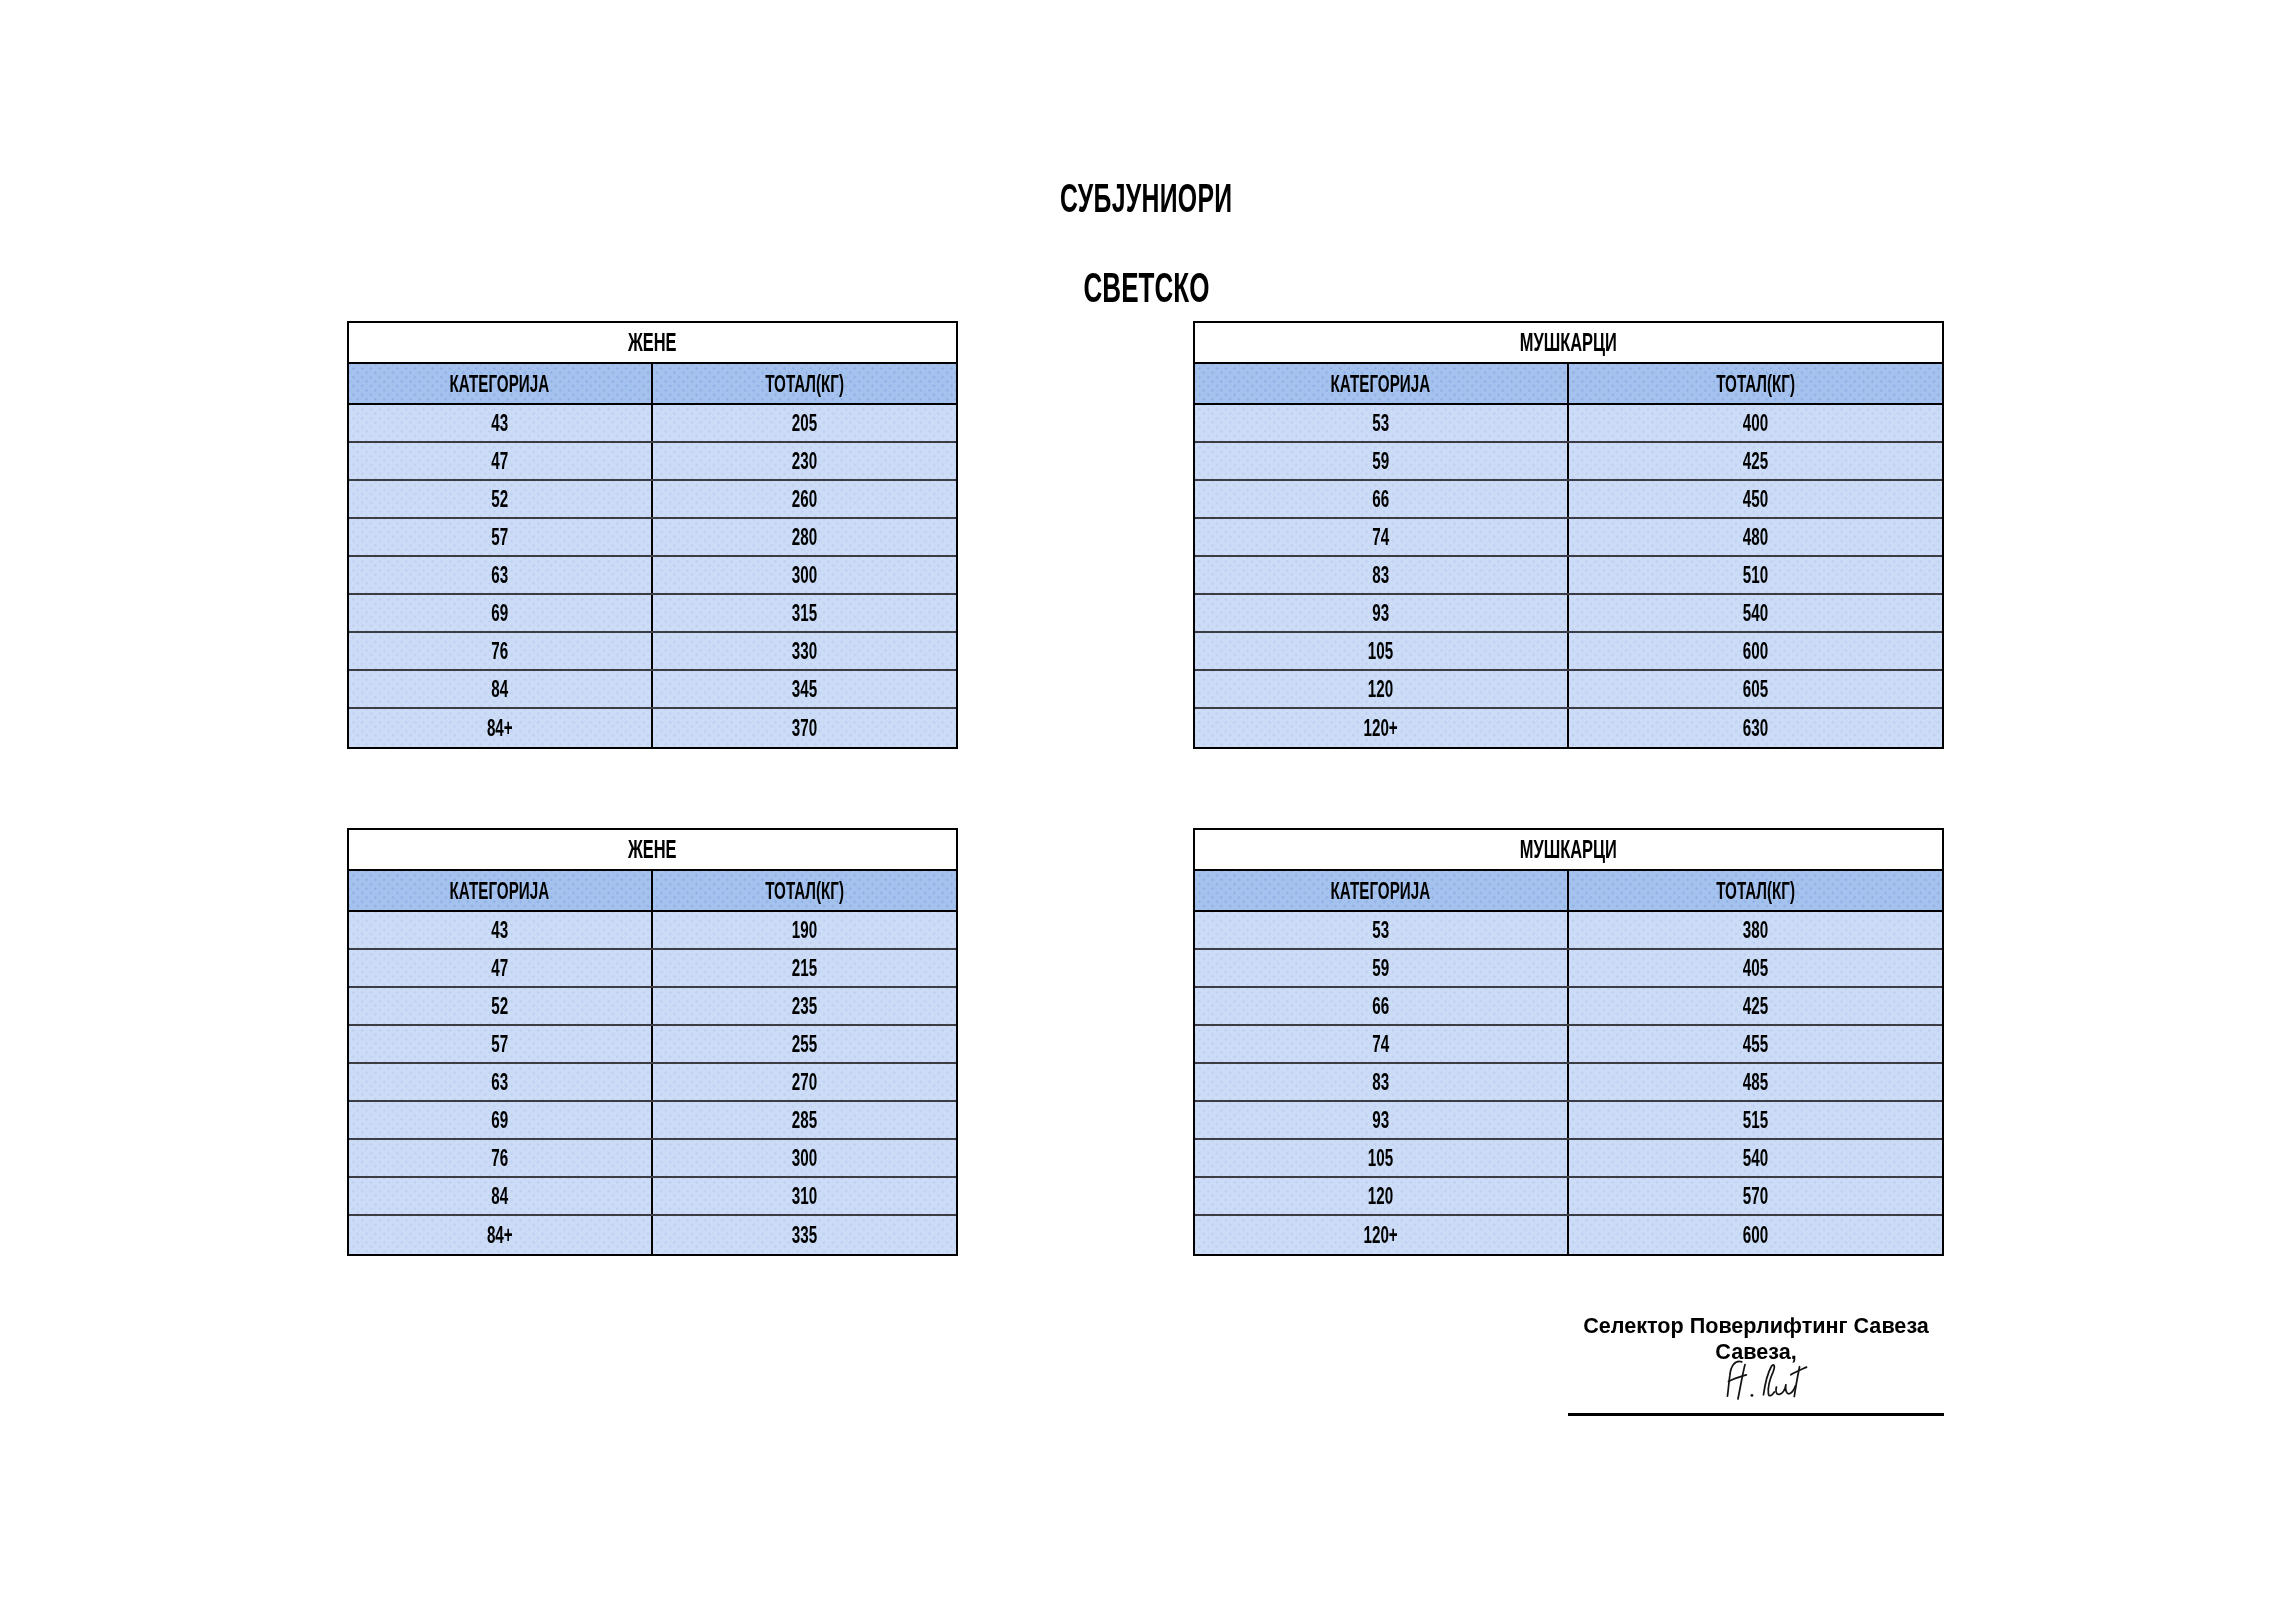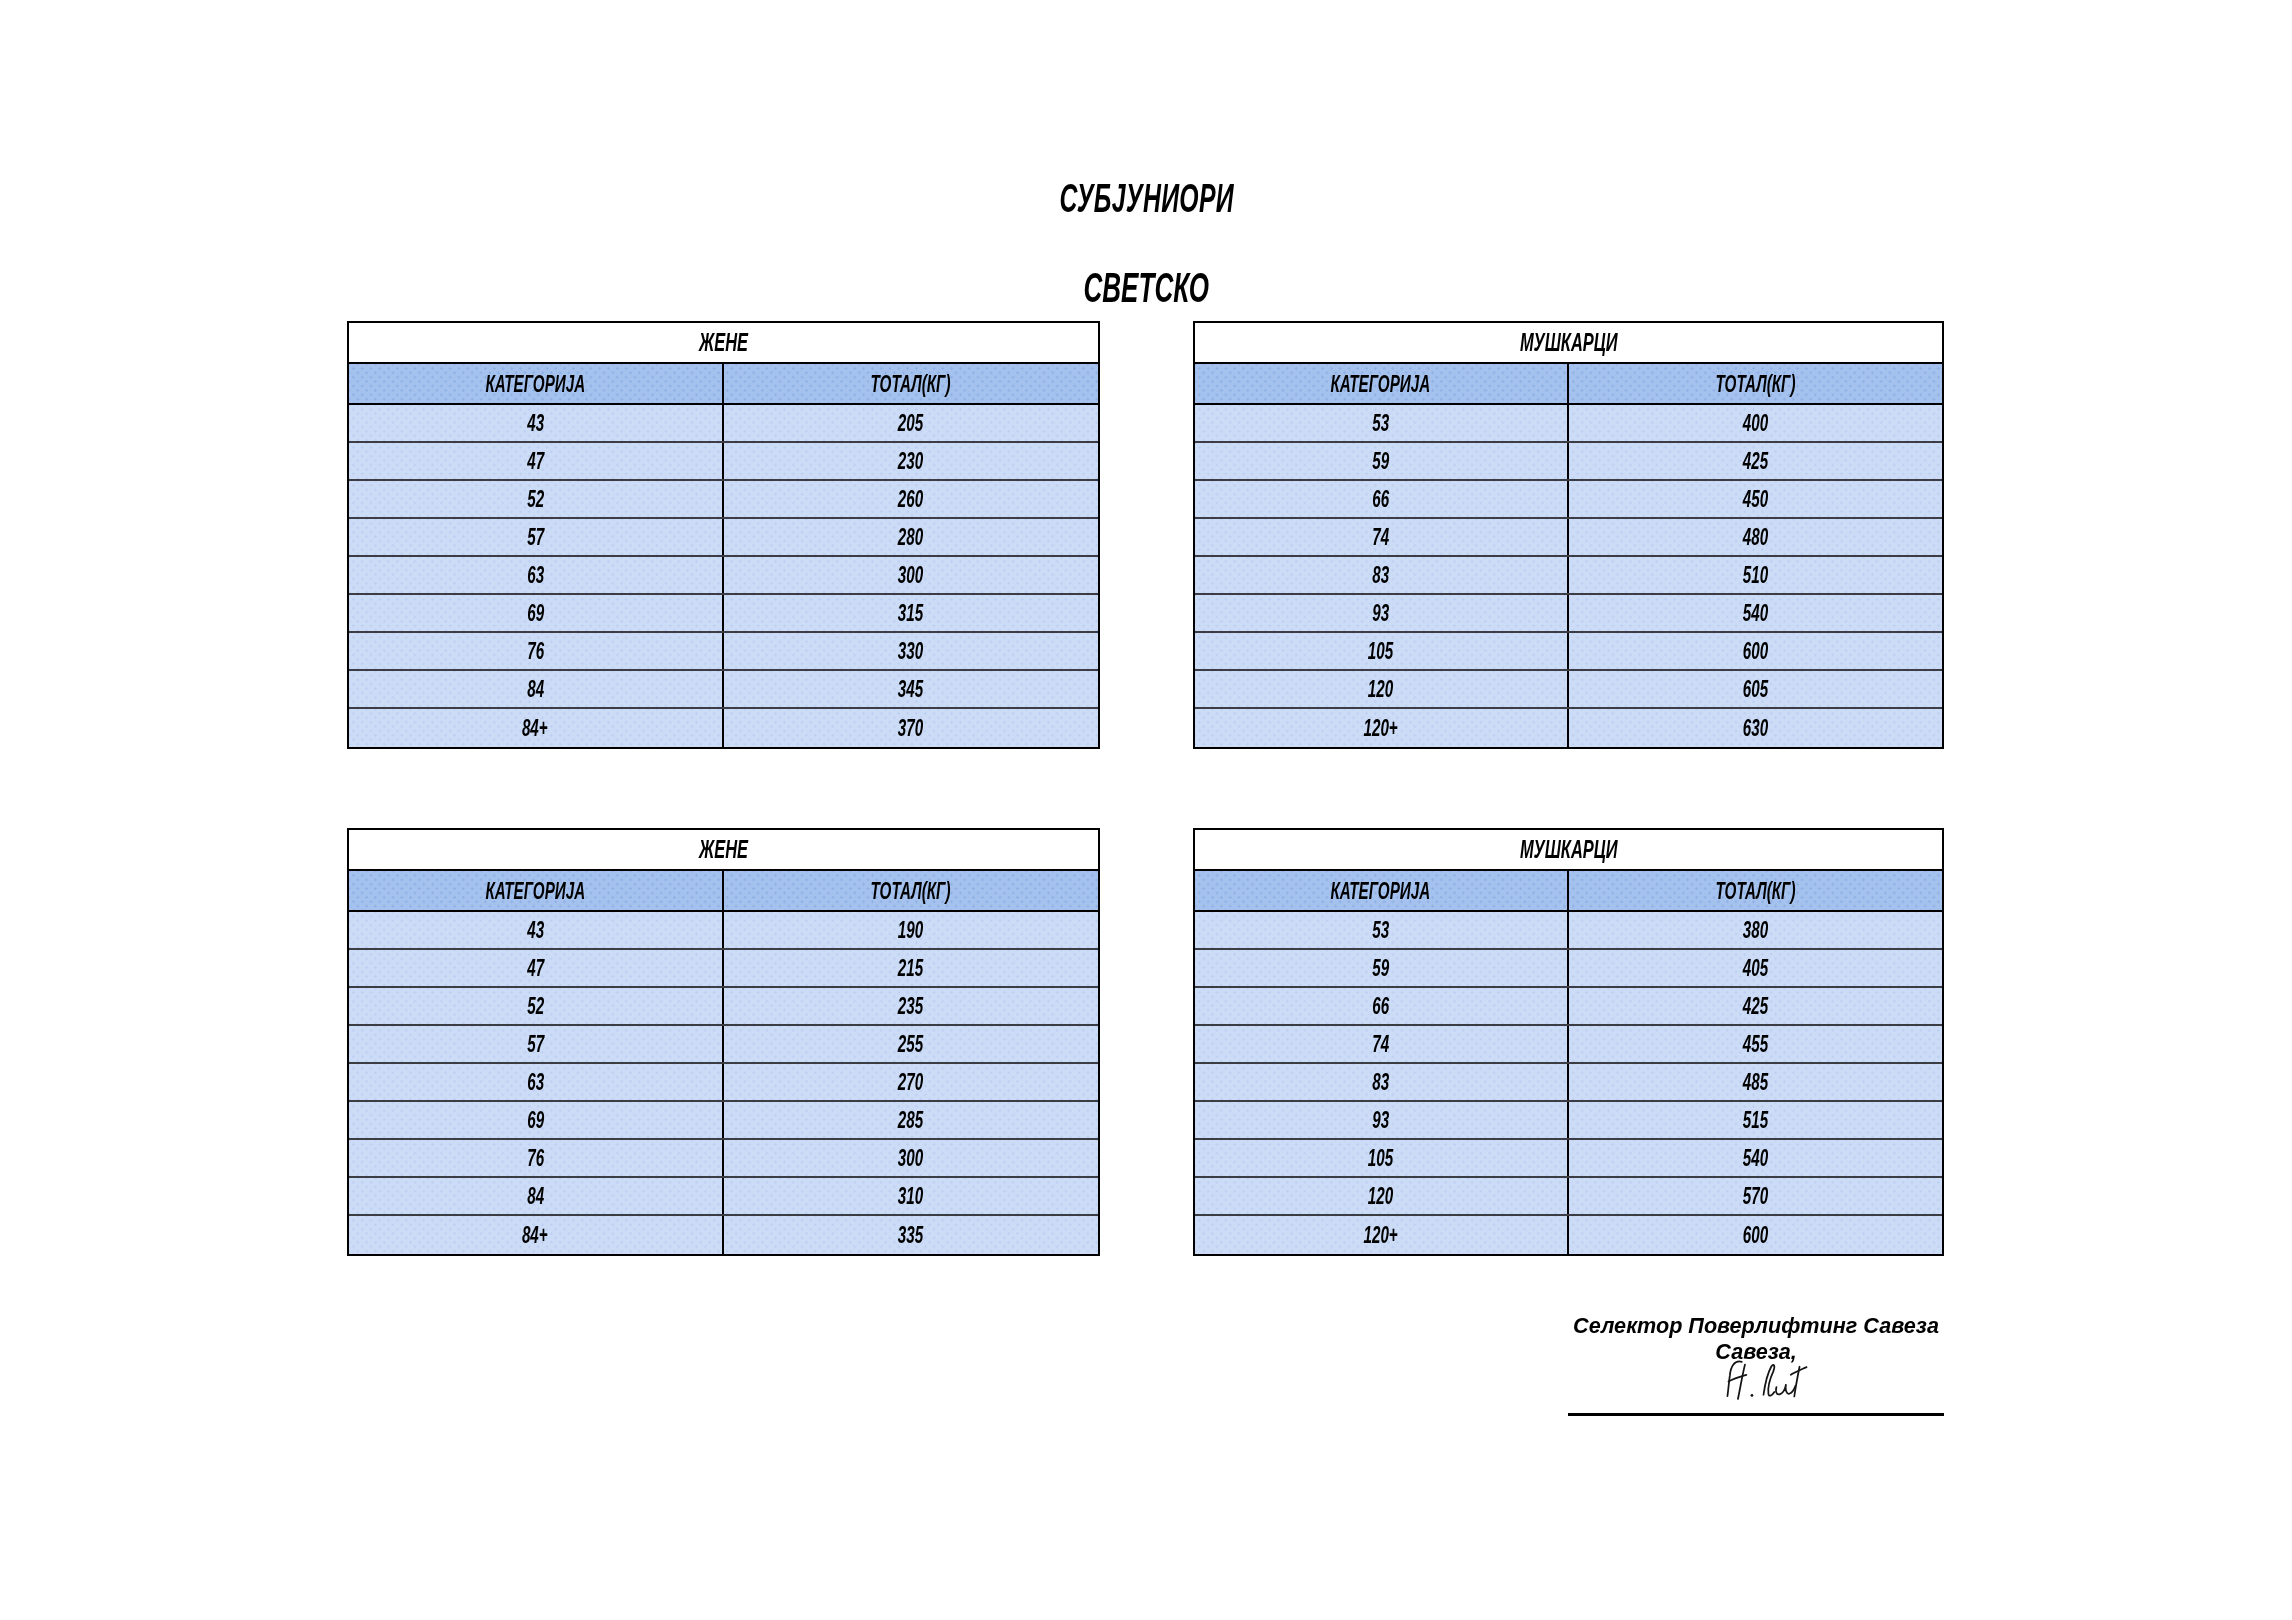--- a/index.html
+++ b/index.html
@@ -1,32 +1,32 @@
 <!DOCTYPE html>
 <html><head>
 <meta charset="utf-8">
 <style>
   html,body{margin:0;padding:0;background:#ffffff;}
   .page{position:relative;width:2293px;height:1620px;background:#ffffff;overflow:hidden;
-        font-family:"Liberation Sans",sans-serif;font-weight:bold;color:#000;font-style:italic;}
+        font-family:"Liberation Sans",sans-serif;font-weight:bold;color:#000;}
 
   
   .cnd{display:inline-block;transform:scaleX(0.62);transform-origin:center;white-space:nowrap;}
 
   .doc-title{position:absolute;left:0;top:176px;width:100%;text-align:center;
              font-size:40px;line-height:1.1;letter-spacing:0.5px;}
   .sec-heading{position:absolute;left:0;width:100%;text-align:center;
                font-size:42px;line-height:1.1;}
   .sec-heading.world{top:265px;}
   .sec-heading.euro{top:775px;}
 
   .tbl{position:absolute;box-sizing:border-box;border:2.9px solid #000;background:#fff;}
   .tbl.world{top:321px;}
   .tbl.euro{top:828px;}
-  .tbl.left{left:347px;width:753px;text-align:right;}
+  .tbl.left{left:347px;width:611px;text-align:right;}
   .tbl.right{left:1193px;width:751px;}
 
   .tbl-title{box-sizing:border-box;height:41px;border-bottom:2.9px solid #000;background:#fff;
              display:flex;align-items:center;justify-content:center;font-size:26.5px;}
   .row{box-sizing:border-box;display:flex;height:38px;border-bottom:2px solid #3c3c44;}
   .row:last-child{border-bottom:none;}
   .row.head{height:41px;border-bottom:2.9px solid #000;
             background-color:#a5c2ee;
             background-image:radial-gradient(circle,#8fb0e4 1px,transparent 1.4px),
                              radial-gradient(circle,#8fb0e4 1px,transparent 1.4px);

